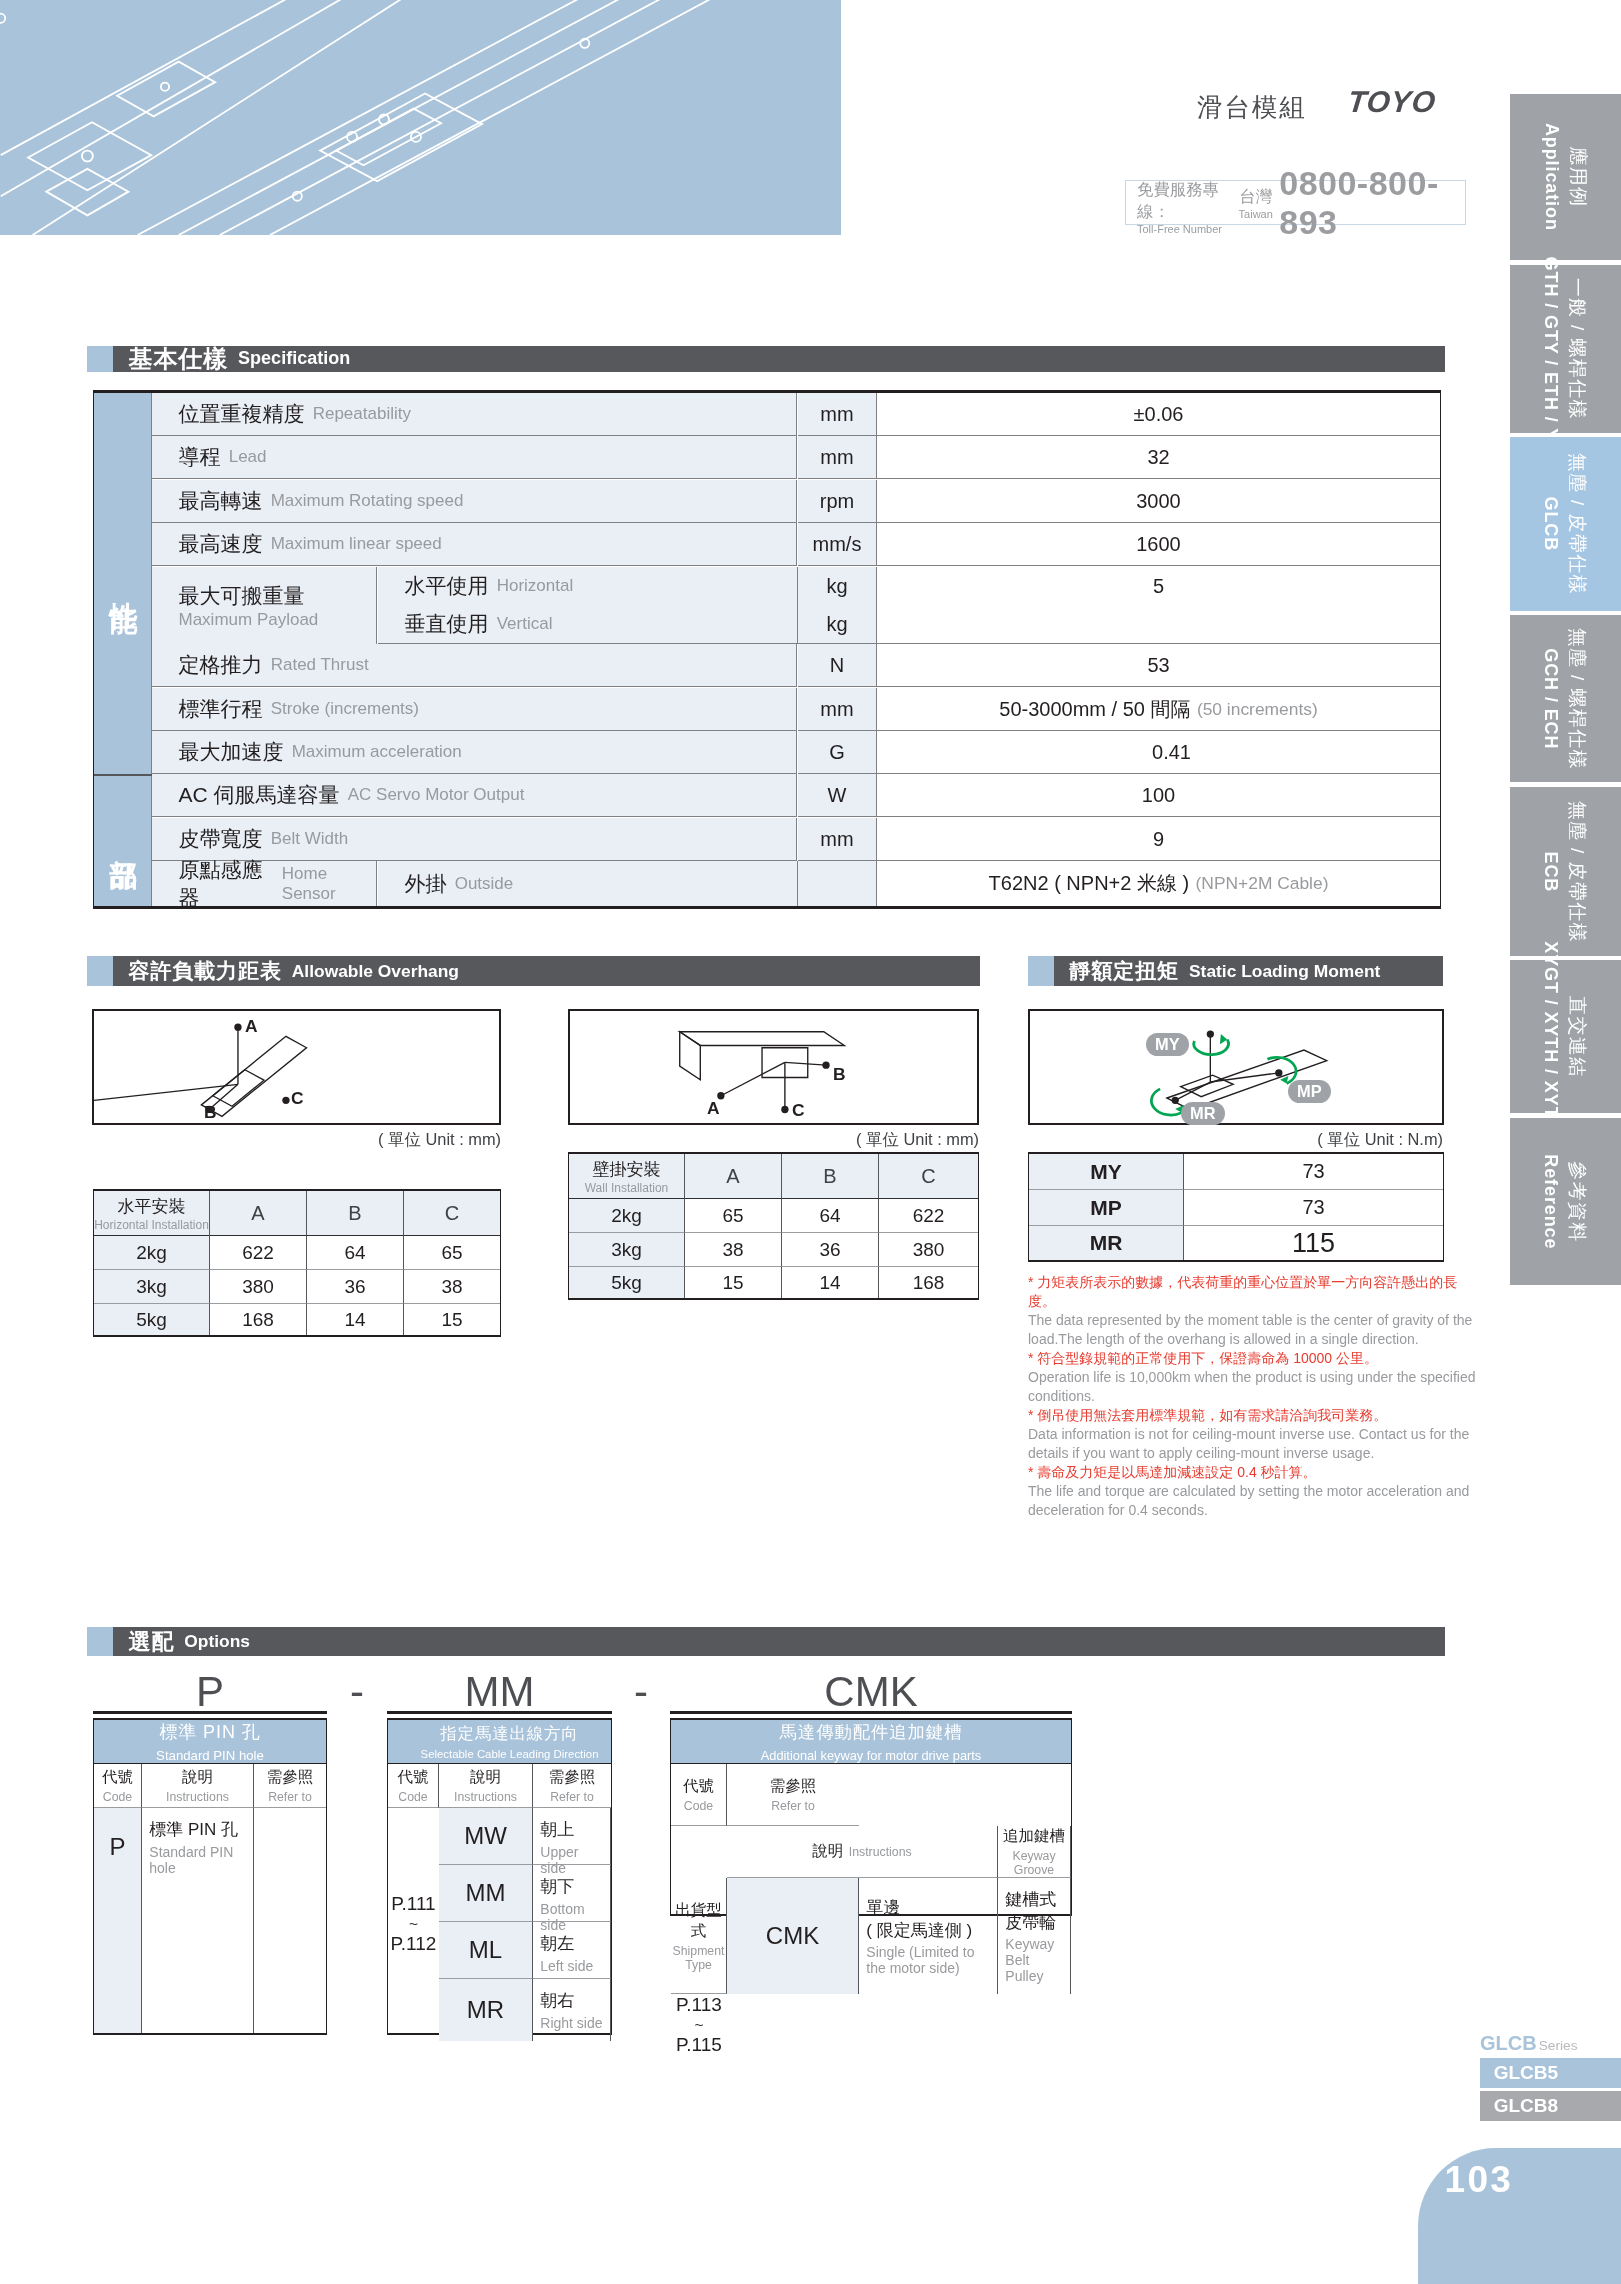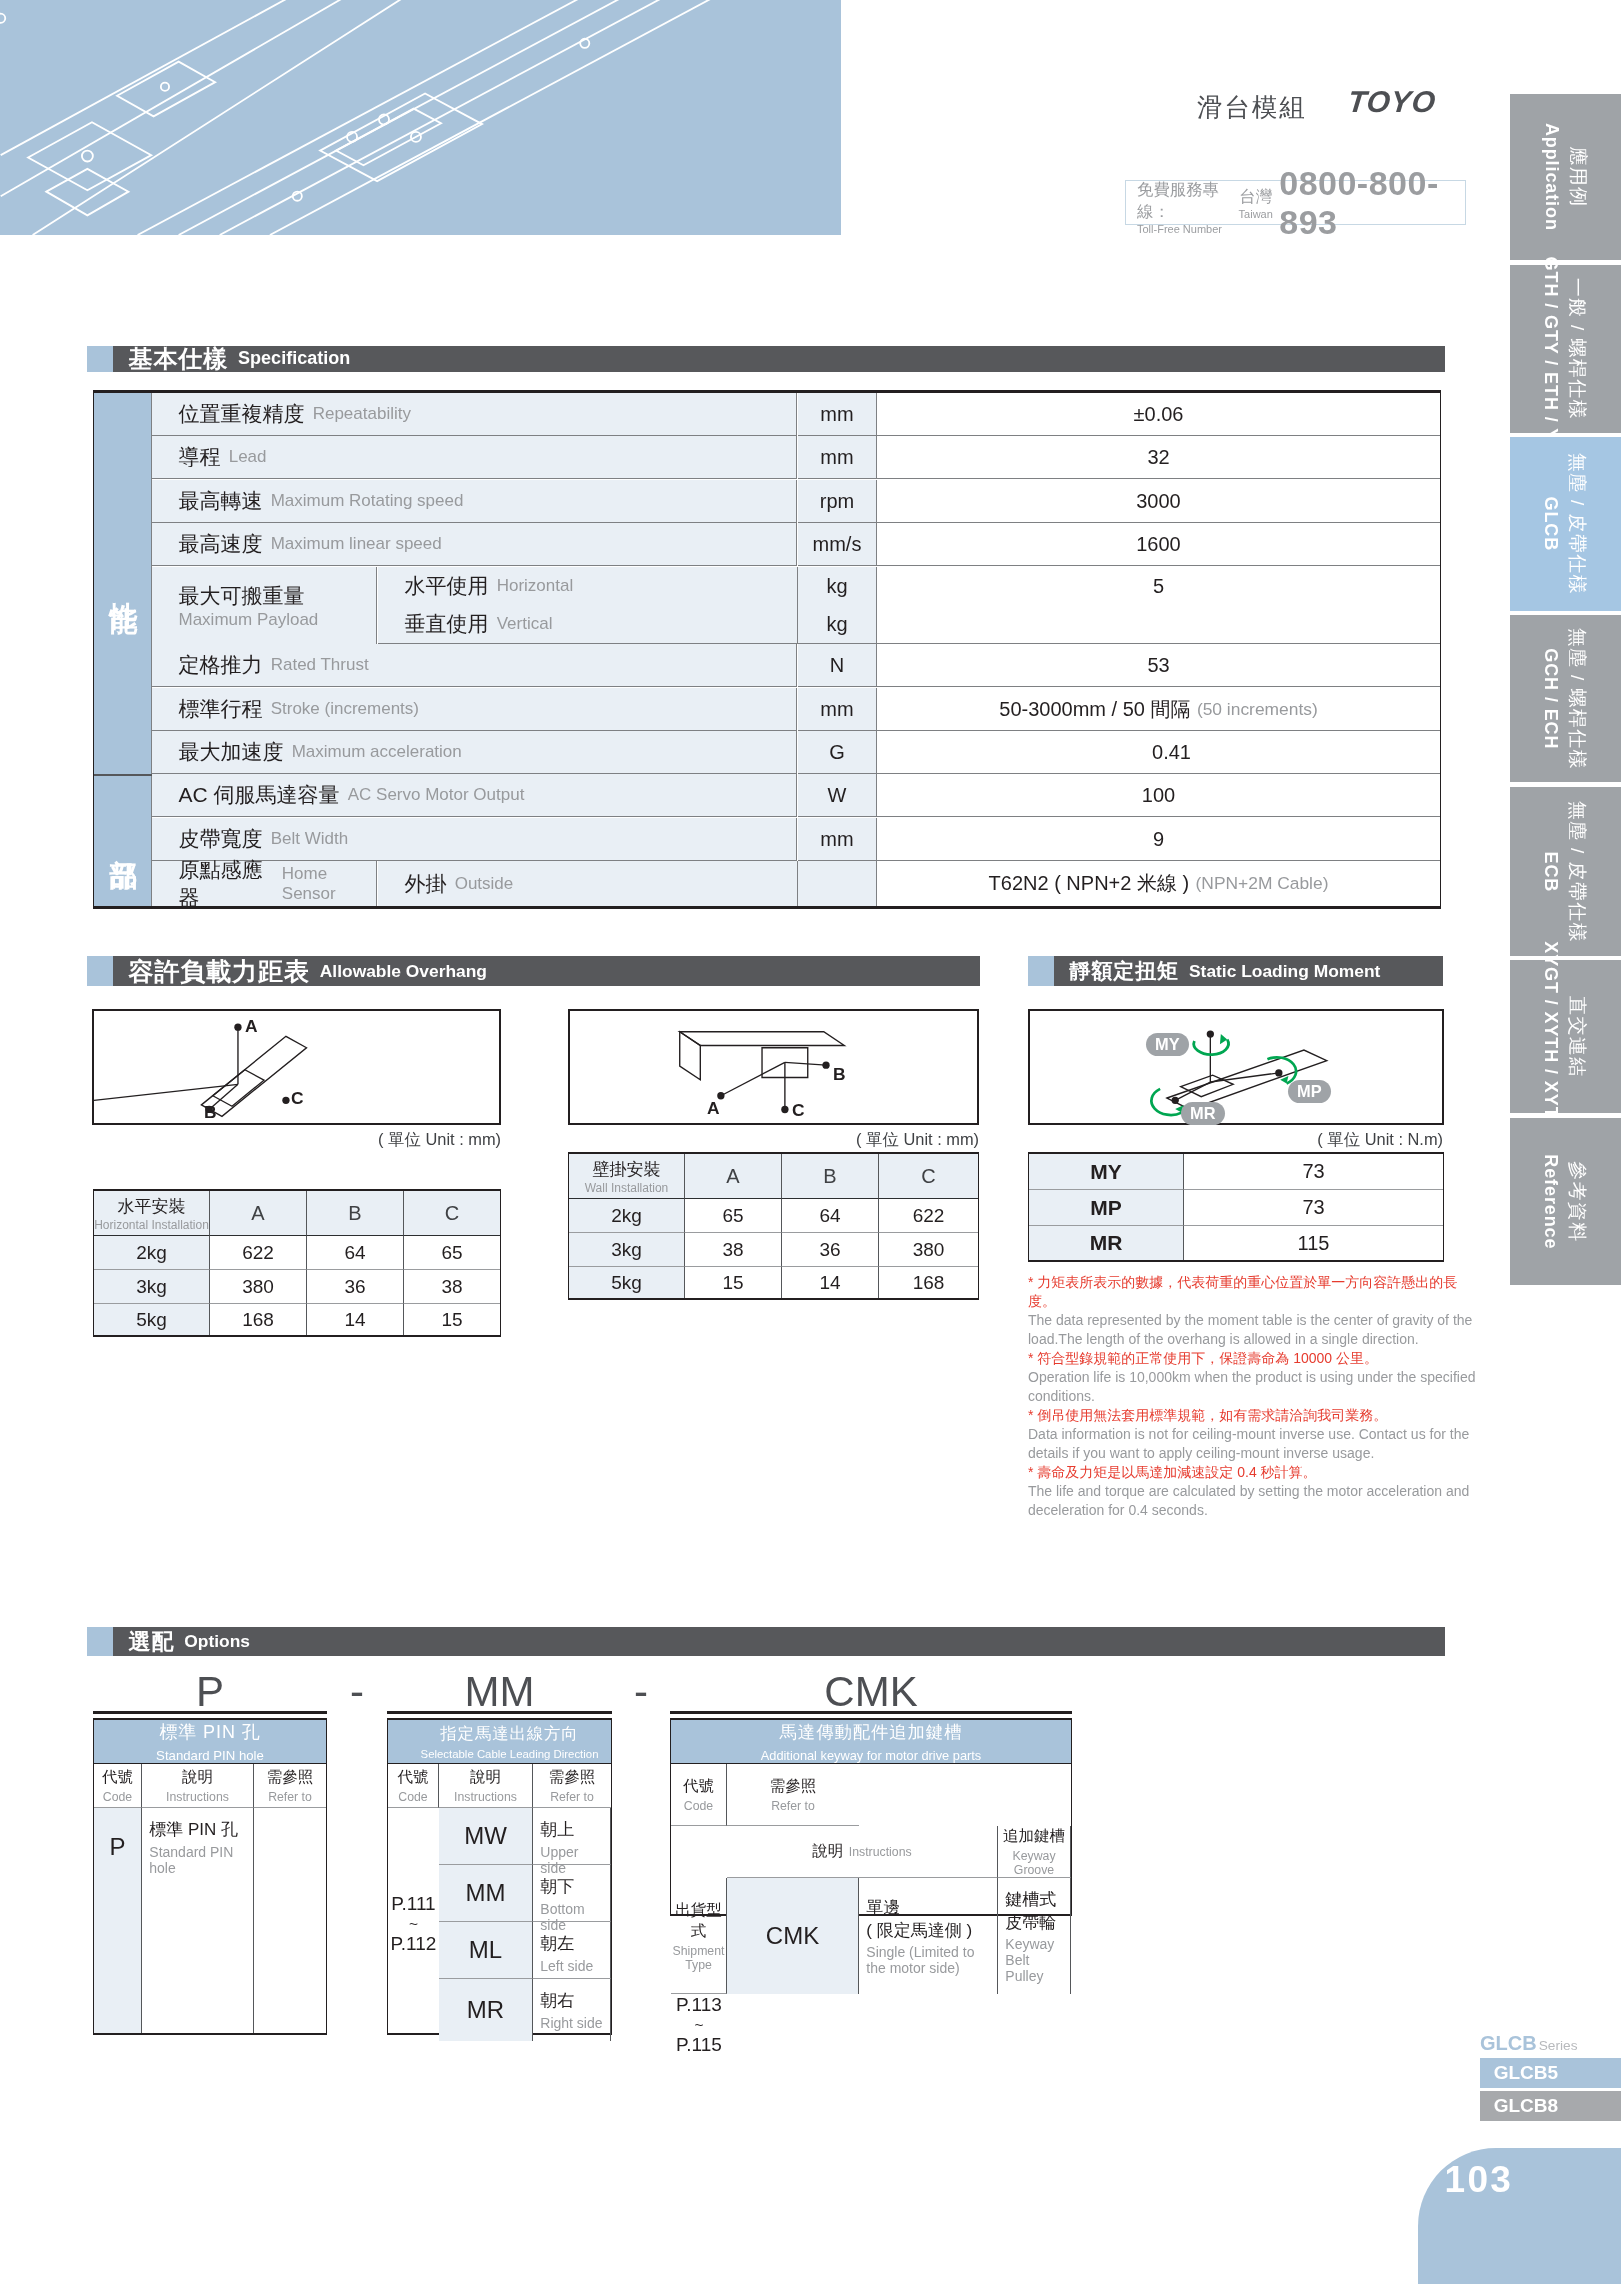--- a/index.html
+++ b/index.html
@@ -302,21 +302,21 @@
       </div>
     <div class="sc unit" style="left:704px;top:468px;width:79px;height:45px;border-bottom:none;"></div>
     <div class="sc val" style="left:783px;top:468px;right:0;height:45px;border-right:none;border-bottom:none;">
         <span>T62N2 ( NPN+2 米線 )</span>
         <span class="en">(NPN+2M Cable)</span>
       </div>
   </div>
 
   <div class="secsq" style="left:87px;top:956px;height:30px;"></div>
   <div class="sechdr" style="left:113px;top:956px;width:867px;height:30px;">
-    <span class="t1" style="font-size:25px;">容許負載力距表</span>
+    <span class="t1" style="font-size:21px;">容許負載力距表</span>
     <span class="t2" style="font-size:17.4px;">Allowable Overhang</span>
   </div>
 
   <div class="secsq" style="left:1028px;top:956px;height:30px;"></div>
   <div class="sechdr" style="left:1054px;top:956px;width:389px;height:30px;">
     <span class="t1" style="font-size:21px;">靜額定扭矩</span>
     <span class="t2" style="font-size:17.4px;">Static Loading Moment</span>
   </div>
 
   <div class="diagbox" style="left:92px;top:1009px;width:409px;height:116px;">
@@ -437,21 +437,21 @@
     <div class="gc" style="font-size:19px;border-bottom:none;">14</div>
     <div class="gc last" style="font-size:19px;border-bottom:none;">168</div>
   </div>
 
   <div class="gtab" style="left:1028px;top:1152px;width:416px;height:110px;grid-template-columns:155px 1fr;grid-template-rows:36px 36px 1fr;">
     <div class="gc blue" style="font-size:21px;font-weight:bold;">MY</div>
     <div class="gc last" style="font-size:20px;">73</div>
     <div class="gc blue" style="font-size:21px;font-weight:bold;">MP</div>
     <div class="gc last" style="font-size:20px;">73</div>
     <div class="gc blue" style="font-size:21px;font-weight:bold;border-bottom:none;">MR</div>
-    <div class="gc last" style="font-size:20px;border-bottom:none;">115</div>
+    <div class="gc last" style="font-size:27px;border-bottom:none;">115</div>
   </div>
 
   <div class="abs" style="left:1028px;top:1273px;width:450px;">
     <div class="note-zh">* 力矩表所表示的數據，代表荷重的重心位置於單一方向容許懸出的長度。</div>
     <div class="note-en">The data represented by the moment table is the center of gravity of the load.The length of the overhang is allowed in a single direction.</div>
     <div class="note-zh">* 符合型錄規範的正常使用下，保證壽命為 10000 公里。</div>
     <div class="note-en">Operation life is 10,000km when the product is using under the specified conditions.</div>
     <div class="note-zh">* 倒吊使用無法套用標準規範，如有需求請洽詢我司業務。</div>
     <div class="note-en">Data information is not for ceiling-mount inverse use. Contact us for the details if you want to apply ceiling-mount inverse usage.</div>
     <div class="note-zh">* 壽命及力矩是以馬達加減速設定 0.4 秒計算。</div>

